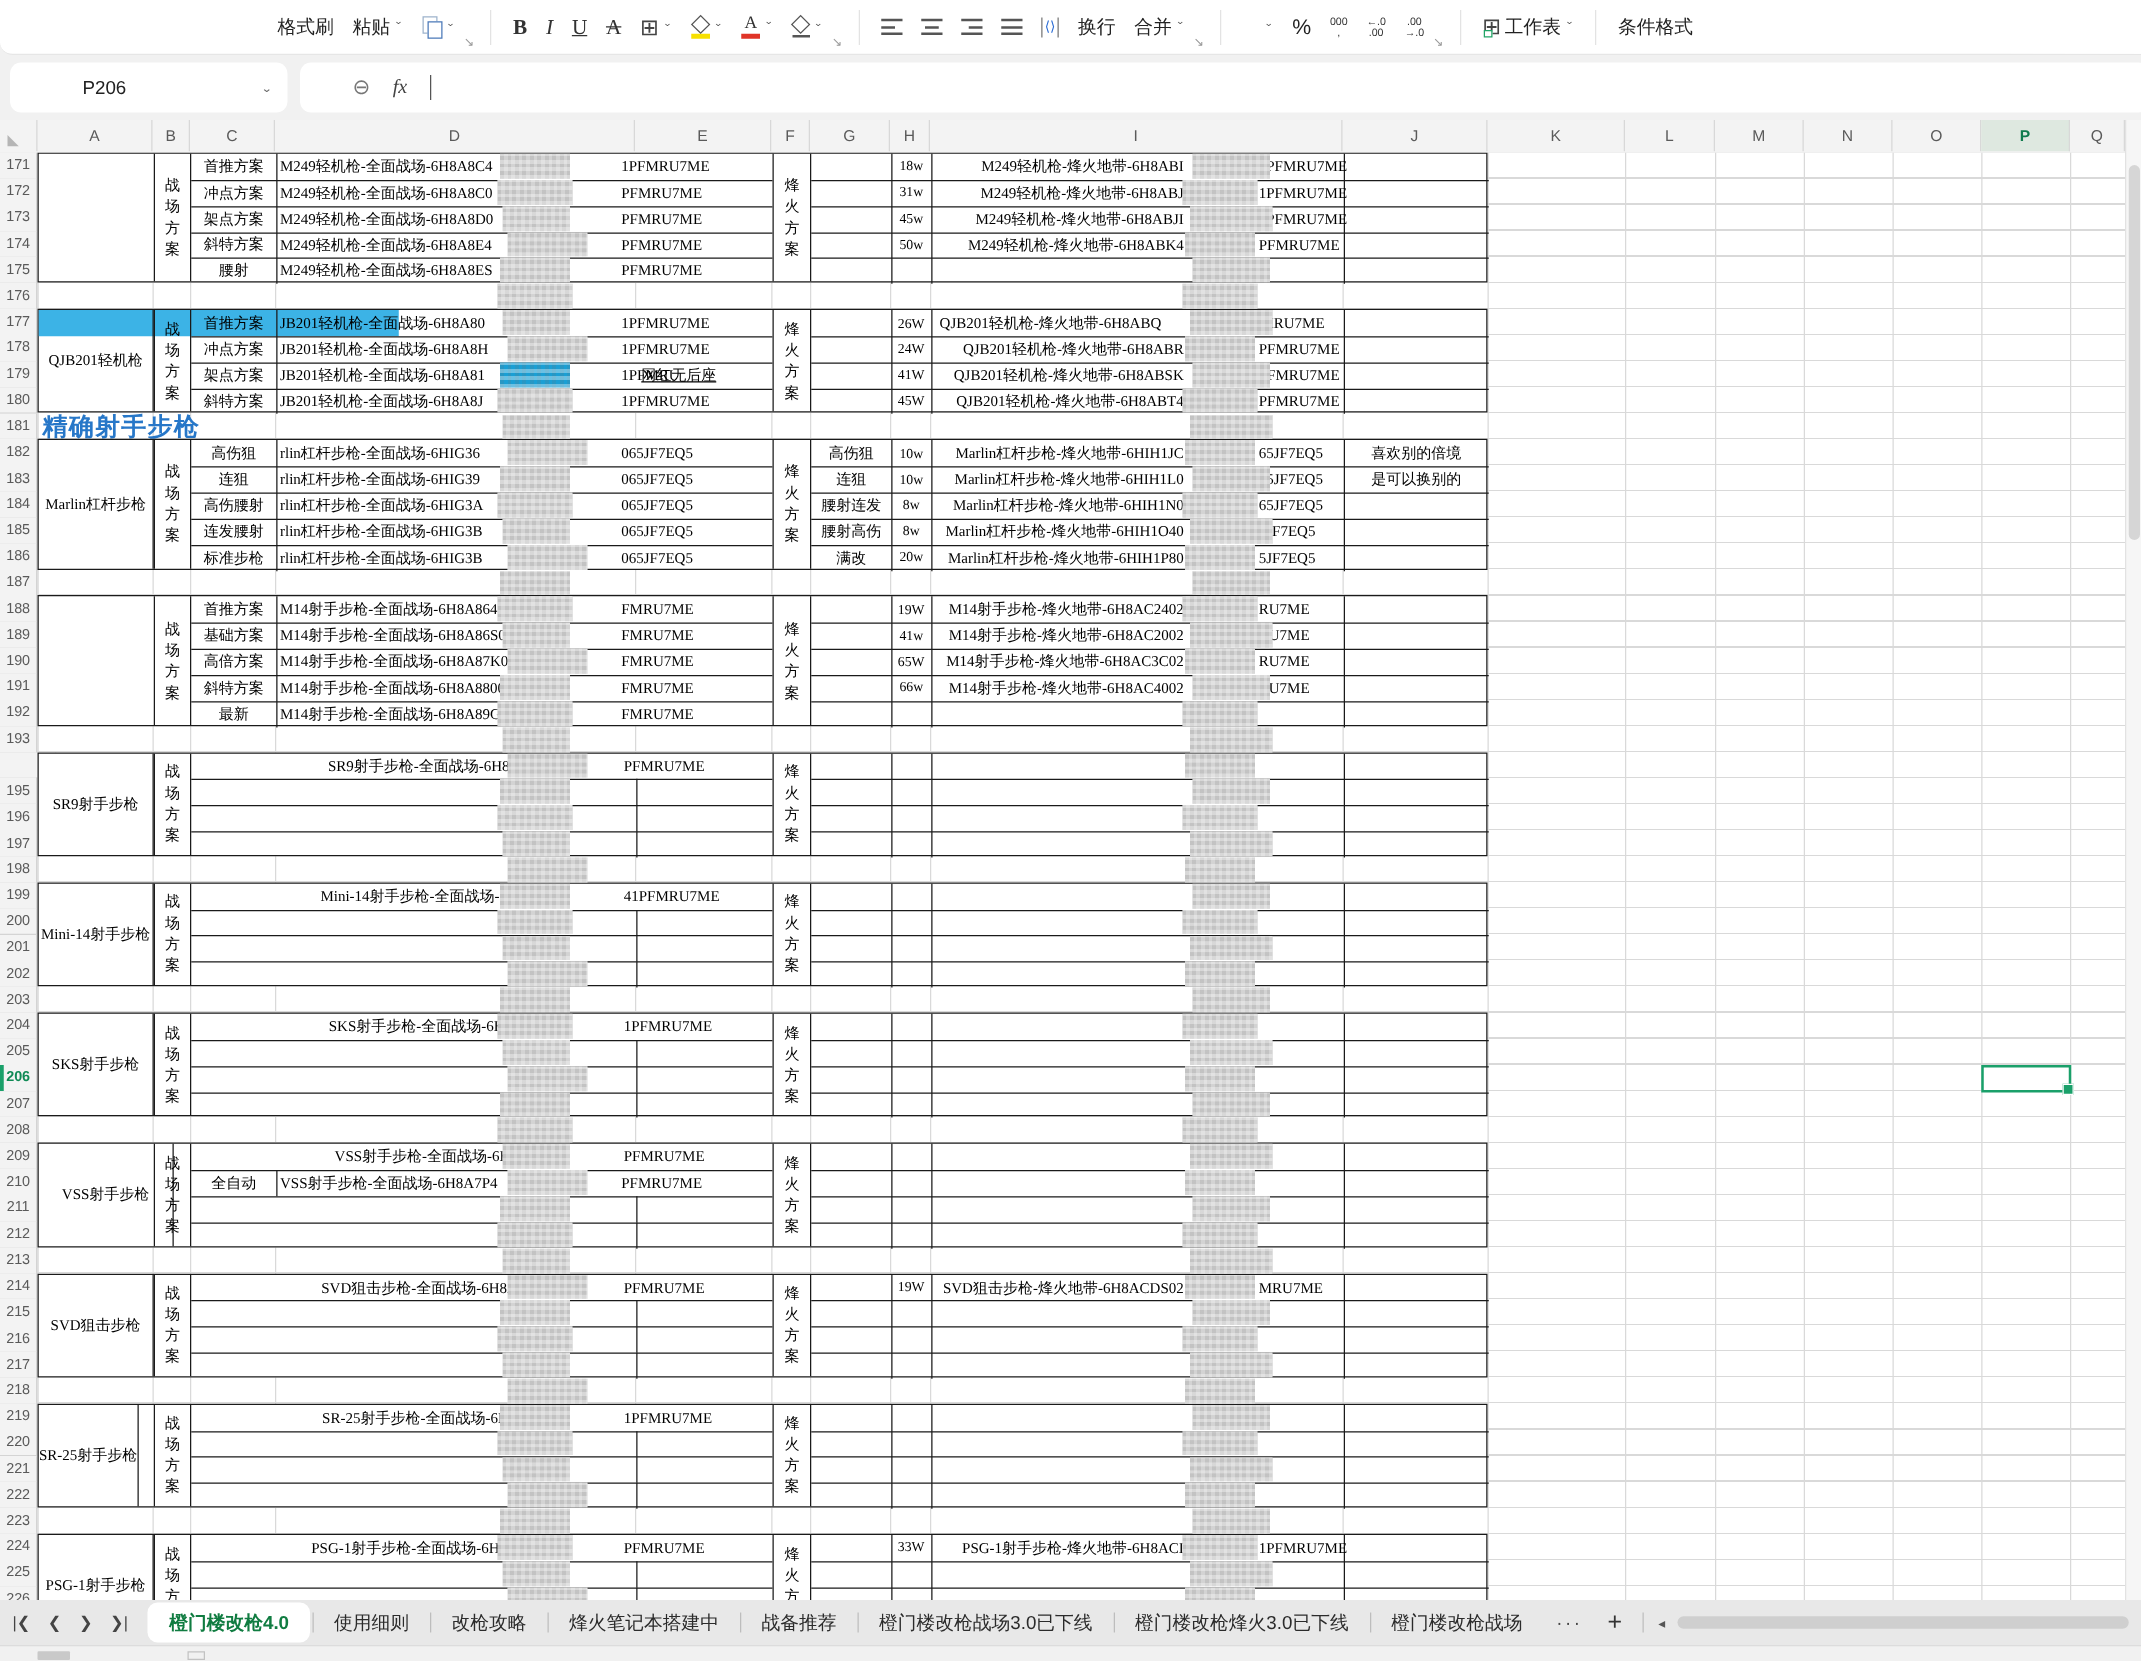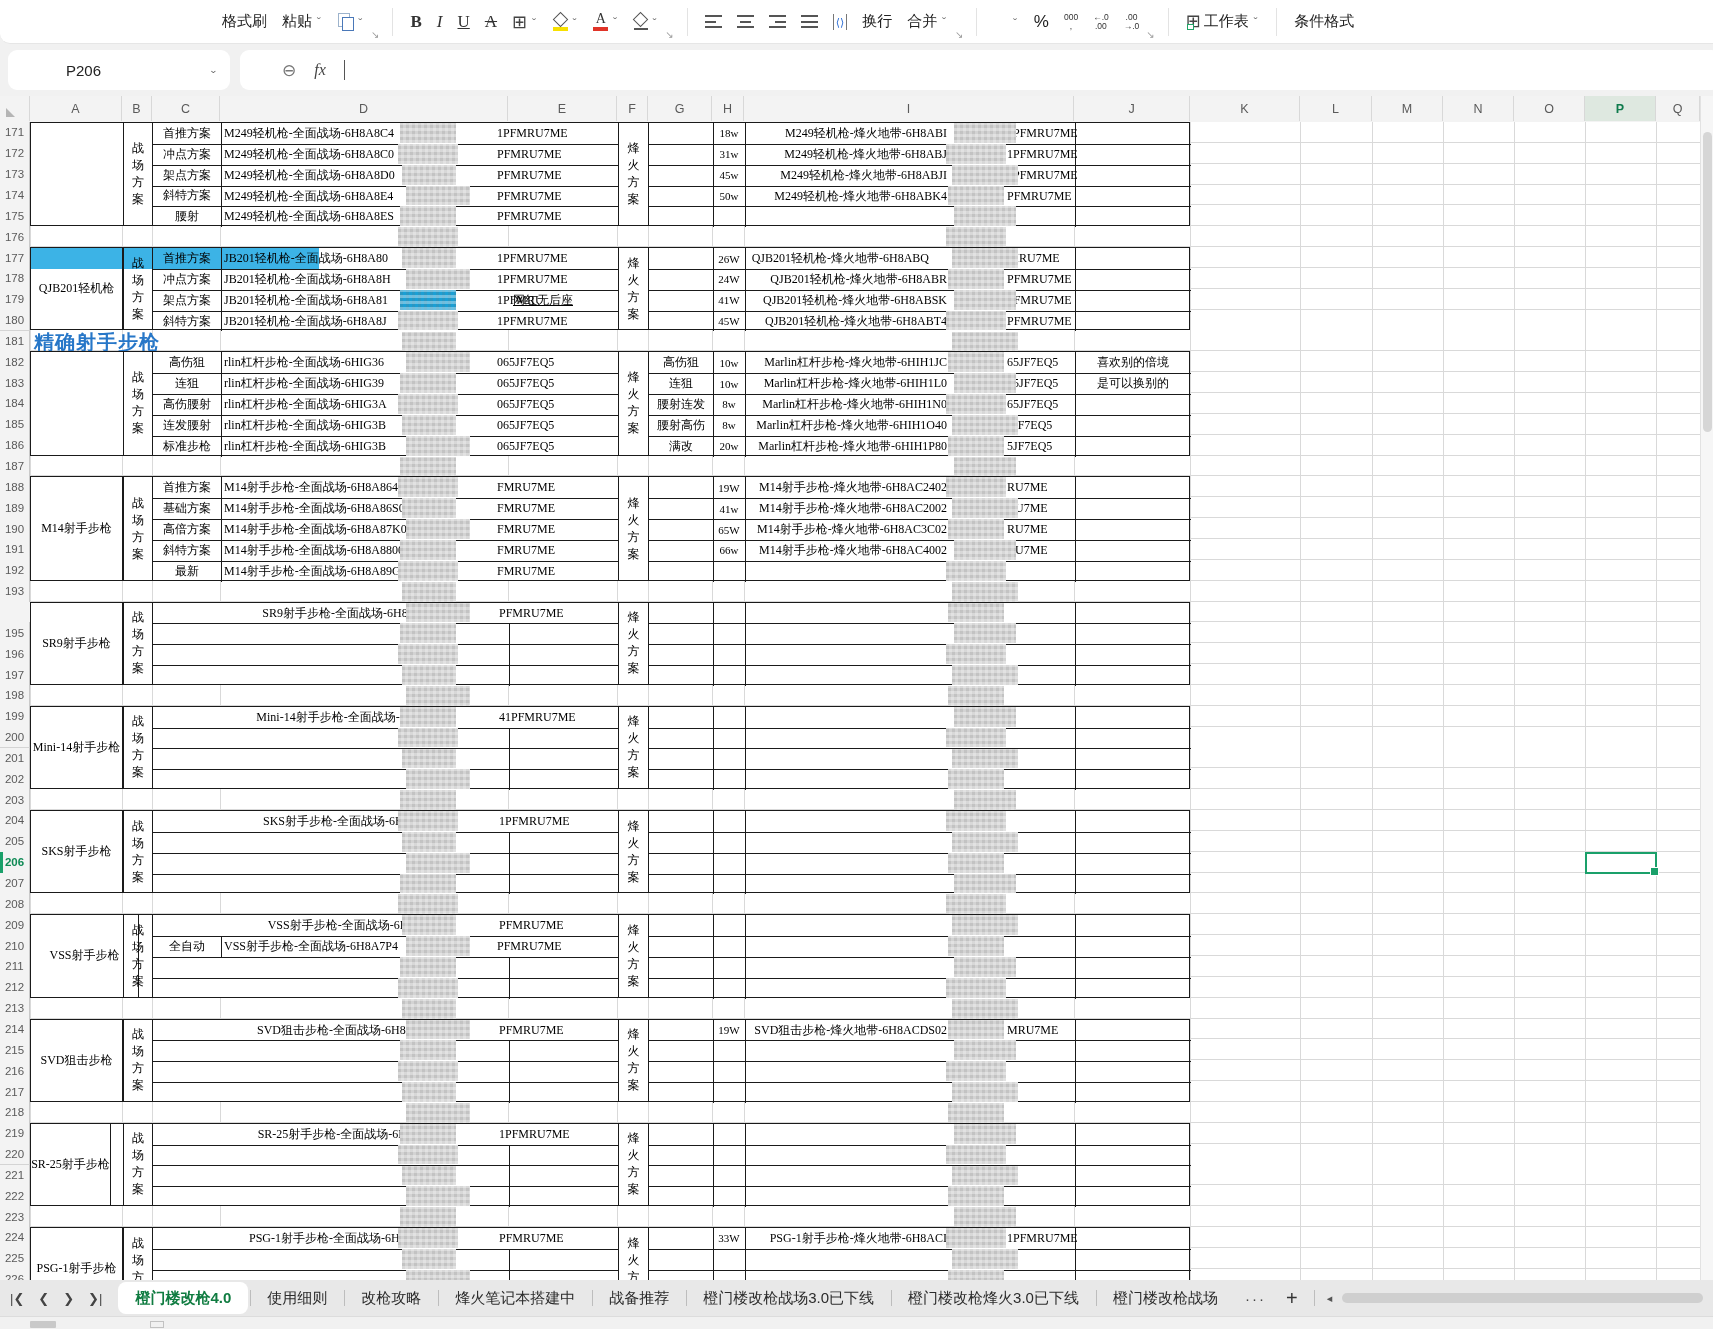--- a/index.html
+++ b/index.html
@@ -441,20 +441,21 @@
         <div class="code ser" style="top: 0px; line-height: 20.85px; left: 3px;">JB201轻机枪-全面战场-6H8A8J</div>
         <div class="code ser" style="top: 0px; line-height: 20.85px; left: 276px;">1PFMRU7ME</div>
       </div>
       <div class="ctext ser" style="left: 682px; top: 62.55px; width: 32px; height: 20.85px; font-size: 11px;">45W</div>
       <div style="left: 714px; top: 62.55px; width: 330px; height: 20.85px; position: absolute;">
         <div class="code ser" style="top: 0px; right: 128px; line-height: 20.85px;">QJB201轻机枪-烽火地带-6H8ABT4</div>
         <div class="code ser" style="top: 0px; left: 262px; line-height: 20.85px;">PFMRU7ME</div>
       </div>
     </div>
     <div class="secbox" style="left: 30px; top: 229.35px; width: 1160px; height: 104.25px;">
+      <div class="ctext ser" style="left: 0px; top: 0px; width: 92px; height: 100%; border-right: 1px solid rgb(26, 26, 26); box-sizing: border-box;">Marlin杠杆步枪</div>
       <div class="vert ser" style="left: 92px; top: 0px; width: 30px; height: 100%; border-left: 1px solid rgb(26, 26, 26); border-right: 1px solid rgb(26, 26, 26); box-sizing: border-box;">战<br>场<br>方<br>案</div>
       <div class="vert ser" style="left: 587px; top: 0px; width: 31px; height: 100%; border-left: 1px solid rgb(26, 26, 26); border-right: 1px solid rgb(26, 26, 26); box-sizing: border-box;">烽<br>火<br>方<br>案</div>
       <div class="bl" style="left: 682px; top: 0px; width: 1px; height: 104.25px;"></div>
       <div class="bl" style="left: 714px; top: 0px; width: 1px; height: 104.25px;"></div>
       <div class="bl" style="left: 1044px; top: 0px; width: 1px; height: 104.25px;"></div>
       <div class="bl" style="left: 190px; top: 0px; width: 1px; height: 104.25px;"></div>
       <div class="bl" style="left: 122px; top: 20.85px; width: 465px; height: 1px;"></div>
       <div class="bl" style="left: 618px; top: 20.85px; width: 542px; height: 1px;"></div>
       <div class="bl" style="left: 122px; top: 41.7px; width: 465px; height: 1px;"></div>
       <div class="bl" style="left: 618px; top: 41.7px; width: 542px; height: 1px;"></div>
@@ -514,21 +515,20 @@
         <div class="code ser" style="top: 0px; line-height: 20.85px; left: 276px;">065JF7EQ5</div>
       </div>
       <div class="ctext ser" style="left: 618px; top: 83.4px; width: 64px; height: 20.85px;">满改</div>
       <div class="ctext ser" style="left: 682px; top: 83.4px; width: 32px; height: 20.85px; font-size: 11px;">20w</div>
       <div style="left: 714px; top: 83.4px; width: 330px; height: 20.85px; position: absolute;">
         <div class="code ser" style="top: 0px; right: 128px; line-height: 20.85px;">Marlin杠杆步枪-烽火地带-6HIH1P80</div>
         <div class="code ser" style="top: 0px; left: 262px; line-height: 20.85px;">5JF7EQ5</div>
       </div>
     </div>
     <div class="secbox" style="left: 30px; top: 354.45px; width: 1160px; height: 104.25px;">
-      <div class="ctext ser" style="left: 0px; top: 0px; width: 92px; height: 100%; border-right: 1px solid rgb(26, 26, 26); box-sizing: border-box;">M14射手步枪</div>
       <div class="vert ser" style="left: 92px; top: 0px; width: 30px; height: 100%; border-left: 1px solid rgb(26, 26, 26); border-right: 1px solid rgb(26, 26, 26); box-sizing: border-box;">战<br>场<br>方<br>案</div>
       <div class="vert ser" style="left: 587px; top: 0px; width: 31px; height: 100%; border-left: 1px solid rgb(26, 26, 26); border-right: 1px solid rgb(26, 26, 26); box-sizing: border-box;">烽<br>火<br>方<br>案</div>
       <div class="bl" style="left: 682px; top: 0px; width: 1px; height: 104.25px;"></div>
       <div class="bl" style="left: 714px; top: 0px; width: 1px; height: 104.25px;"></div>
       <div class="bl" style="left: 1044px; top: 0px; width: 1px; height: 104.25px;"></div>
       <div class="bl" style="left: 190px; top: 0px; width: 1px; height: 104.25px;"></div>
       <div class="bl" style="left: 122px; top: 20.85px; width: 465px; height: 1px;"></div>
       <div class="bl" style="left: 618px; top: 20.85px; width: 542px; height: 1px;"></div>
       <div class="bl" style="left: 122px; top: 41.7px; width: 465px; height: 1px;"></div>
       <div class="bl" style="left: 618px; top: 41.7px; width: 542px; height: 1px;"></div>

